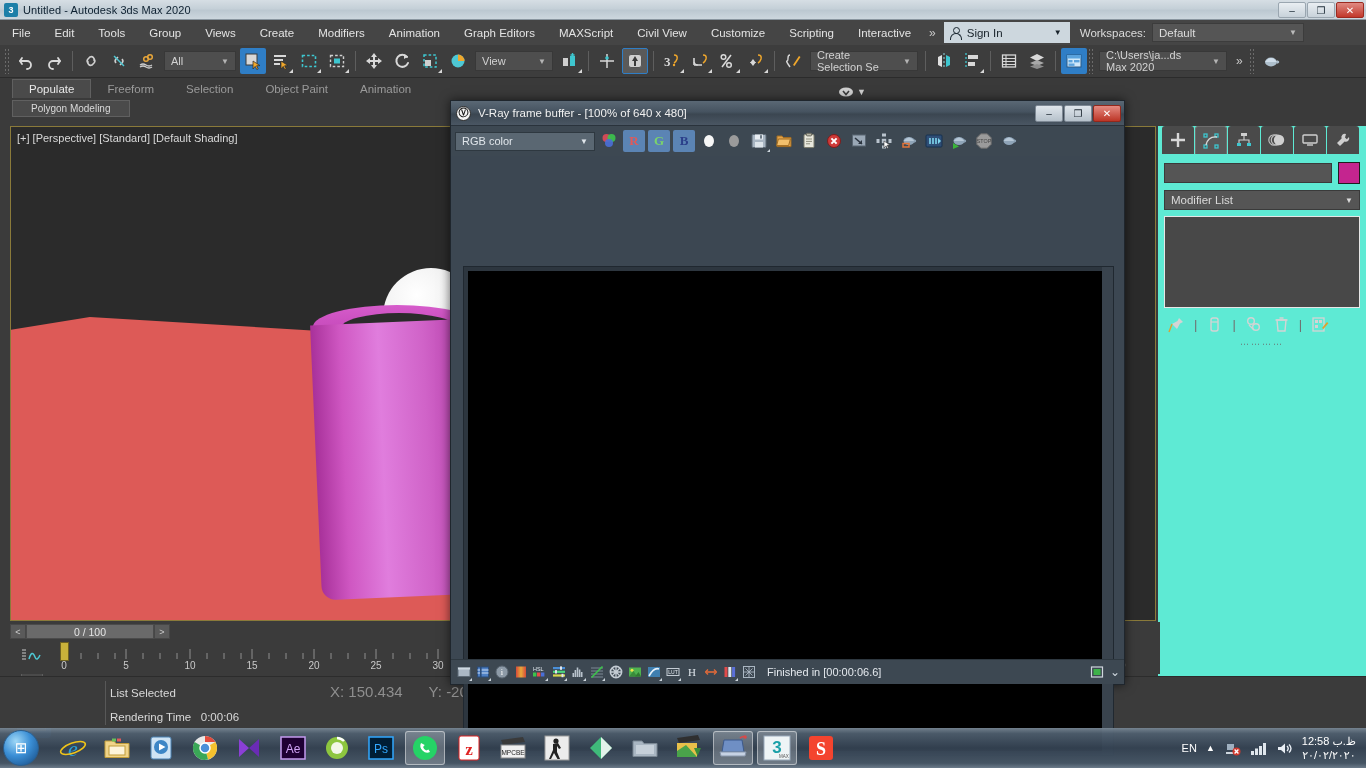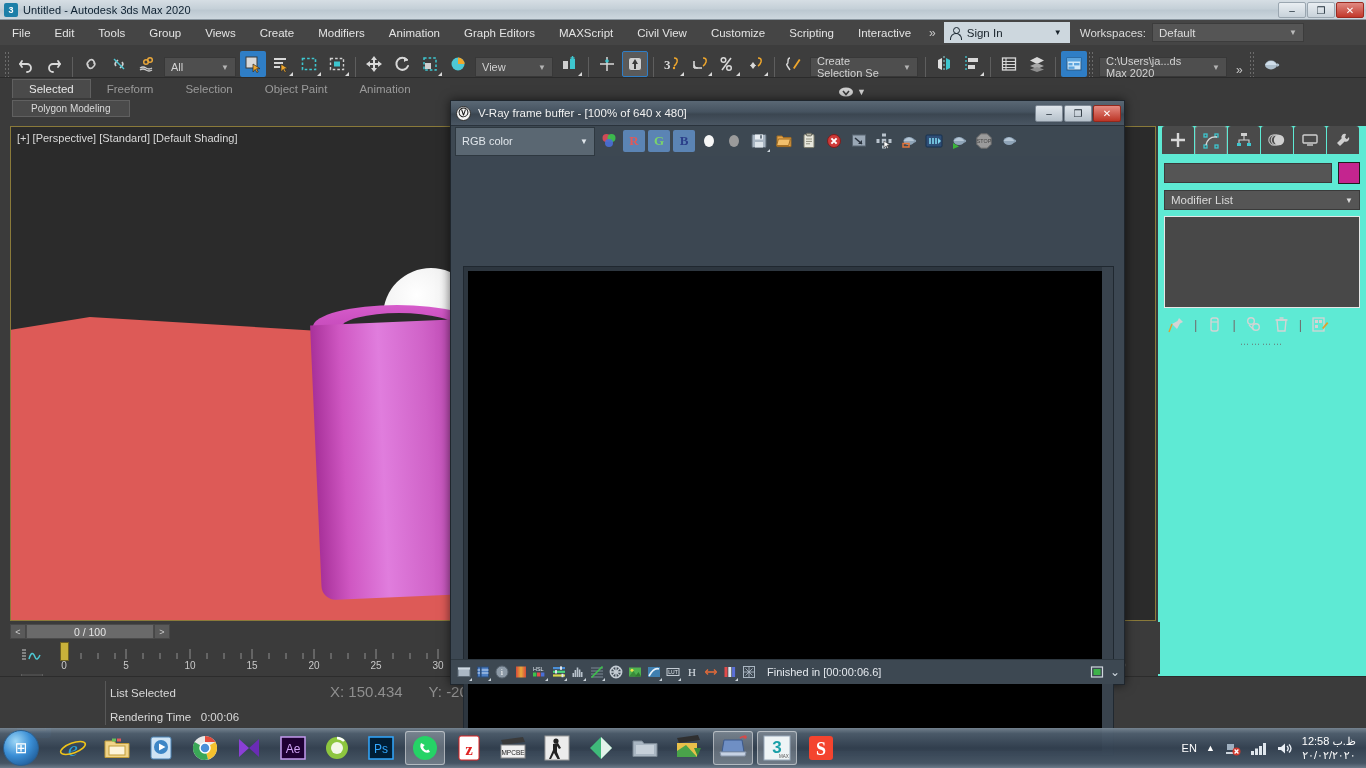--- a/index.html
+++ b/index.html
@@ -60,21 +60,21 @@
     background: #555; color:#ddd; font-size:11.5px; height:19px; width:152px;
     margin-left: 6px; padding: 0 6px; display:flex; align-items:center;
     border: 1px solid #3c3c3c;
   }
   .ws-combo .caret{ margin-left:auto; font-size:8px; color:#bbb;}
 
   
   .maintoolbar {
     position: absolute; left:0; top:45px; width:1366px; height:33px;
     background: #3d3d3d; border-bottom:1px solid #2b2b2b;
-    display:flex; align-items:flex-end; padding-left:4px;
+    display:flex; align-items:center; padding-left:4px;
   }
   .grip { width:5px; height:26px;
     background-image: radial-gradient(#7a7a7a 28%, transparent 30%);
     background-size: 3px 4px; opacity:.75; margin-right:3px;}
   .tbtn {
     width:26px; height:26px; display:flex; align-items:center; justify-content:center;
     margin: 0 1px; border-radius:2px; position:relative;
   }
   .tbtn.active { background:#2f7ec6; }
   .tbtn.frame { border:1px solid #2f7ec6; background:#5a5a5a; }
@@ -227,21 +227,21 @@
     display:flex;align-items:center;justify-content:center; border:1px solid #2b2b2b;
   }
   .vfb-titletext{ font-size:11.5px; color:#f0f0f0; }
   .vfb-wbtns{ margin-left:auto; display:flex; gap:1px; padding-right:3px; }
   .vfb-wbtn{ width:28px;height:17px; background:linear-gradient(to bottom,#dfe6ec,#b6c1cb);
     border:1px solid #7d8894; border-radius:2px; display:flex;align-items:center;justify-content:center;
     font-size:10px; color:#1f2a33;}
   .vfb-wbtn.close{ background:linear-gradient(to bottom,#e58b82,#bc3526); border-color:#93281c; color:#fff; }
 
   .vfb-toolbar{ height:30px; background:#3d4852; display:flex; align-items:center; padding:0 4px; gap:3px;}
-  .vfb-combo{ width:140px;height:29px;background:#5a6772;border:1px solid #2e3840;color:#e0e6eb;
+  .vfb-combo{ width:140px;height:19px;background:#5a6772;border:1px solid #2e3840;color:#e0e6eb;
     font-size:11px;display:flex;align-items:center;padding:0 6px;}
   .vfb-combo .caret{margin-left:auto;font-size:8px;}
   .vfb-tbtn{ width:22px;height:22px;display:flex;align-items:center;justify-content:center;border-radius:2px;position:relative;}
   .vfb-tbtn.on{ background:#5b84b4; }
   .ch { font-size:13px; font-weight:bold; font-family:"Liberation Serif", serif; }
 
   .vfb-canvaswrap{
     position:absolute; left:12px; top:165px; width:651px; height:490px;
     background:#2d363f; border:1px solid #202830;
   }
@@ -508,21 +508,21 @@
       <svg width="20" height="18" viewBox="0 0 20 18">
           <ellipse cx="10" cy="10" rx="6" ry="4.4" fill="#aebfcc"></ellipse>
           <path d="M4 10 q6-8 12 0" fill="#cfdde9"></path>
           <path d="M16 9 q3 1 0 2" stroke="#aebfcc" stroke-width="1.6" fill="none"></path>
         </svg>
     </div>
   </div>
 
   <div class="ribbon">
     <div class="ribtabs">
-      <div class="ribtab active">Selected</div>
+      <div class="ribtab active">Populate</div>
       <div class="ribtab">Freeform</div>
       <div class="ribtab">Selection</div>
       <div class="ribtab">Object Paint</div>
       <div class="ribtab">Animation</div>
       <div class="ribdrop">
         <svg width="16" height="12" viewBox="0 0 16 12">
             <ellipse cx="8" cy="6" rx="7" ry="4.5" fill="#d0d0d0"></ellipse>
             <path d="M5 5 L8 8.5 L11 5" stroke="#3a3a3a" stroke-width="1.6" fill="none"></path>
           </svg>
         <span style="color:#cfcfcf;font-size:9px">▼</span>

